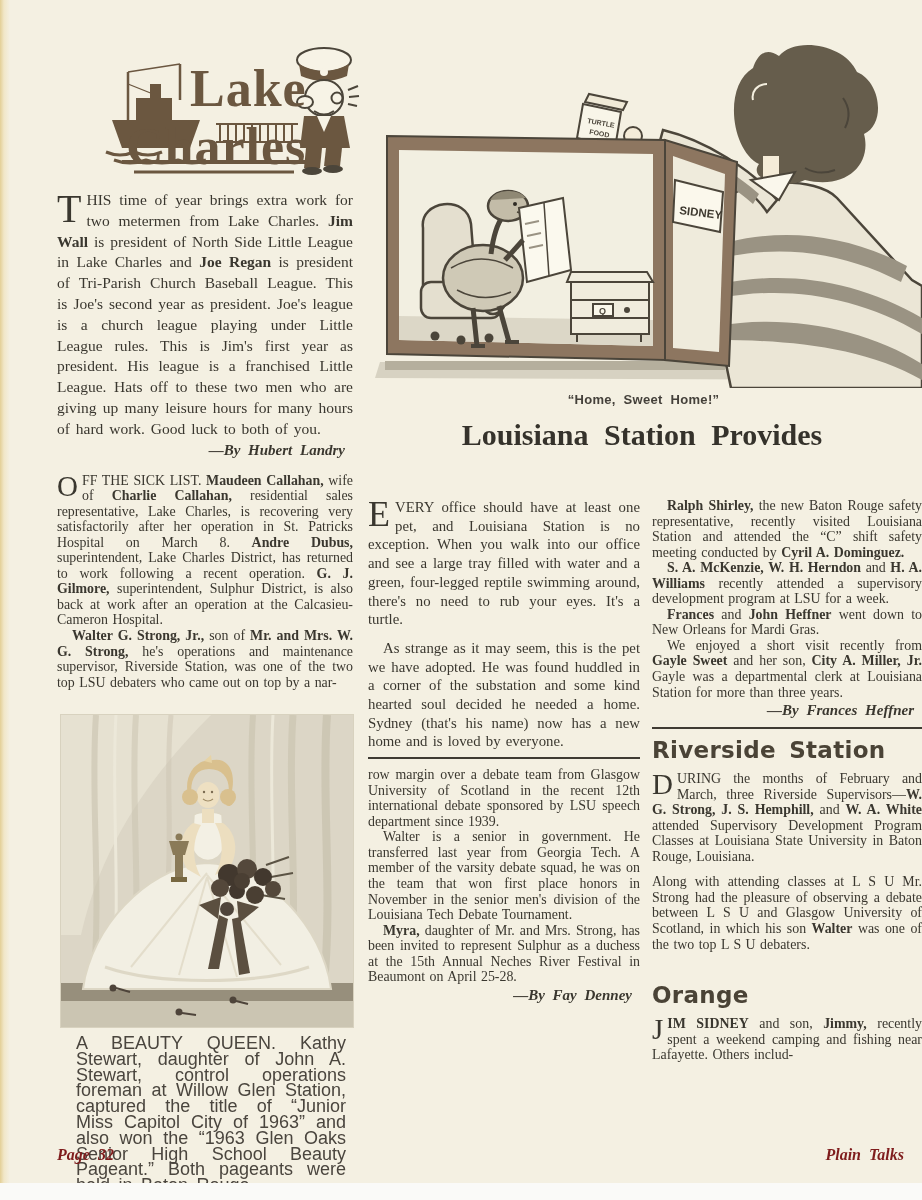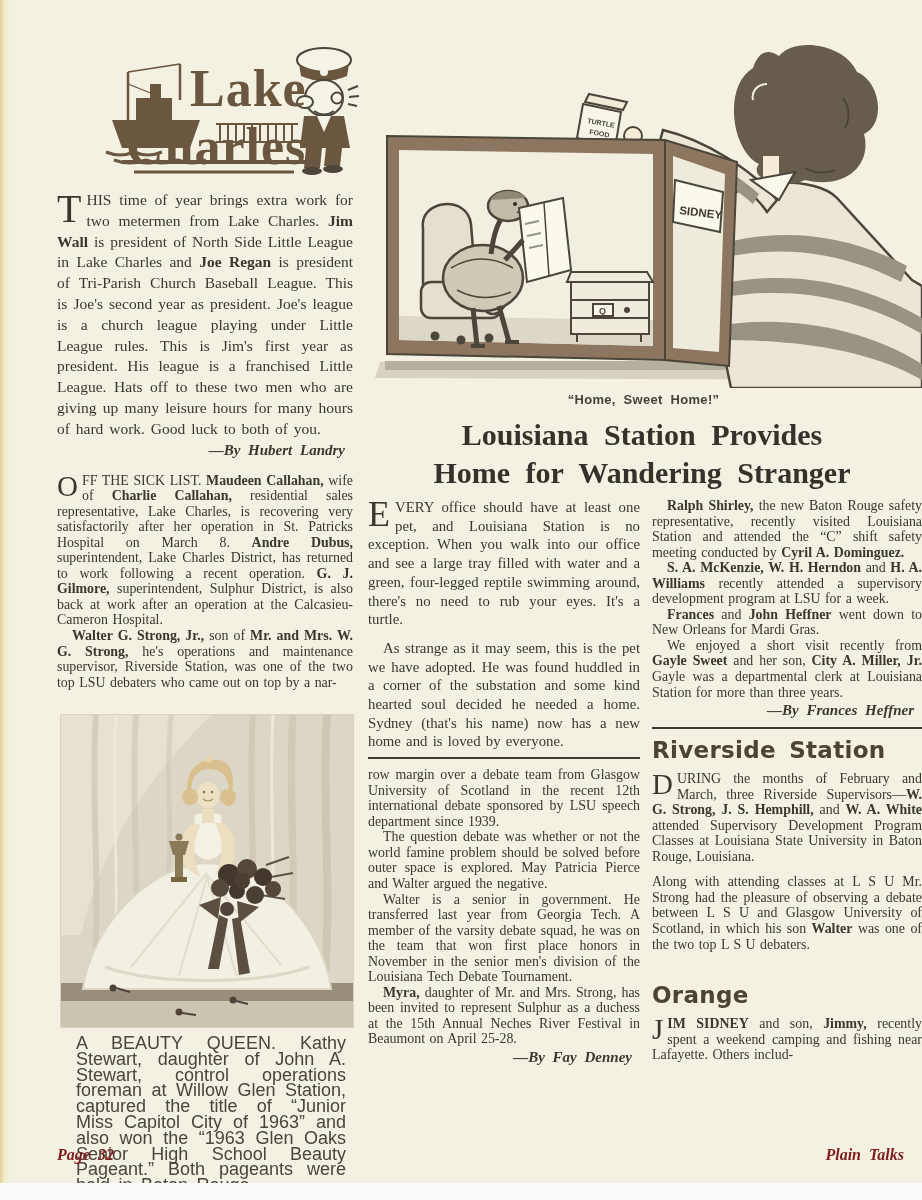--- a/index.html
+++ b/index.html
@@ -246,29 +246,27 @@
         <path d="M160,196 l14,-3 M162,208 l14,-3 M164,220 l14,-3" stroke="#9a9383" stroke-width="2"></path>
         <path d="M140,232 L158,212" stroke="#4b453a" stroke-width="5"></path>
       </g>
     </svg>
   </div>
 
   <div class="abs cartoon-caption" style="left:365px;top:392px;width:557px;">“Home, Sweet Home!”</div>
 
   <div class="abs headline" style="left:362px;top:416px;width:560px;">
     <div>Louisiana Station Provides</div>
-    <div>Home for Wandering Stranger</div>
   </div>
 
   <div class="abs" style="left:368px;top:498px;width:272px;">
     <p class="open"><span class="dc">E</span><span>VERY office should have at least one pet, and Louisiana Station is no exception.  When you walk into our office and see a large tray filled with water and a green, four-legged reptile swimming around, there's no need to rub your eyes.  It's a turtle.</span></p>
     <p class="open mt10 ind"><span>As strange as it may seem, this is the pet we have adopted. He was found huddled in a corner of the substation and some kind hearted soul decided he needed a home.  Sydney (that's his name) now has a new home and is loved by everyone.</span></p>
     <div class="rule mt6"></div>
     <p class="tight mt8"><span>row margin over a debate team from Glasgow University of Scotland in the recent 12th international debate sponsored by LSU speech department since 1939.</span></p>
-    <p class="tight ind"><span>The question debate was whether or not the world famine problem should be solved before outer space is explored. May Patricia Pierce and Walter argued the negative.</span></p>
     <p class="tight ind"><span>Walter is a senior in government. He transferred last year from Georgia Tech.  A member of the varsity debate squad, he was on the team that won first place honors in November in the senior men's division of the Louisiana Tech Debate Tournament.</span></p>
     <p class="tight ind"><span class="b">Myra,</span><span> daughter of Mr. and Mrs. Strong, has been invited to represent Sulphur as a duchess at the 15th Annual Neches River Festival in Beaumont on April 25-28.</span></p>
     <div class="byline mt2">—By Fay Denney</div>
   </div>
 
   <div class="abs" style="left:652px;top:498px;width:270px;">
     <p class="tight ind"><span class="b">Ralph Shirley,</span><span> the new Baton Rouge safety representative, recently visited Louisiana Station and attended the “C” shift safety meeting conducted by </span><span class="b">Cyril A. Dominguez.</span></p>
     <p class="tight ind"><span class="b">S. A. McKenzie, W. H. Herndon</span><span> and </span><span class="b">H. A. Williams</span><span> recently attended a supervisory development program at LSU for a week.</span></p>
     <p class="tight ind"><span class="b">Frances</span><span> and </span><span class="b">John Heffner</span><span> went down to New Orleans for Mardi Gras.</span></p>
     <p class="tight ind"><span>We enjoyed a short visit recently from </span><span class="b">Gayle Sweet</span><span> and her son, </span><span class="b">City A. Miller, Jr.</span><span> Gayle was a departmental clerk at Louisiana Station for more than three years.</span></p>

